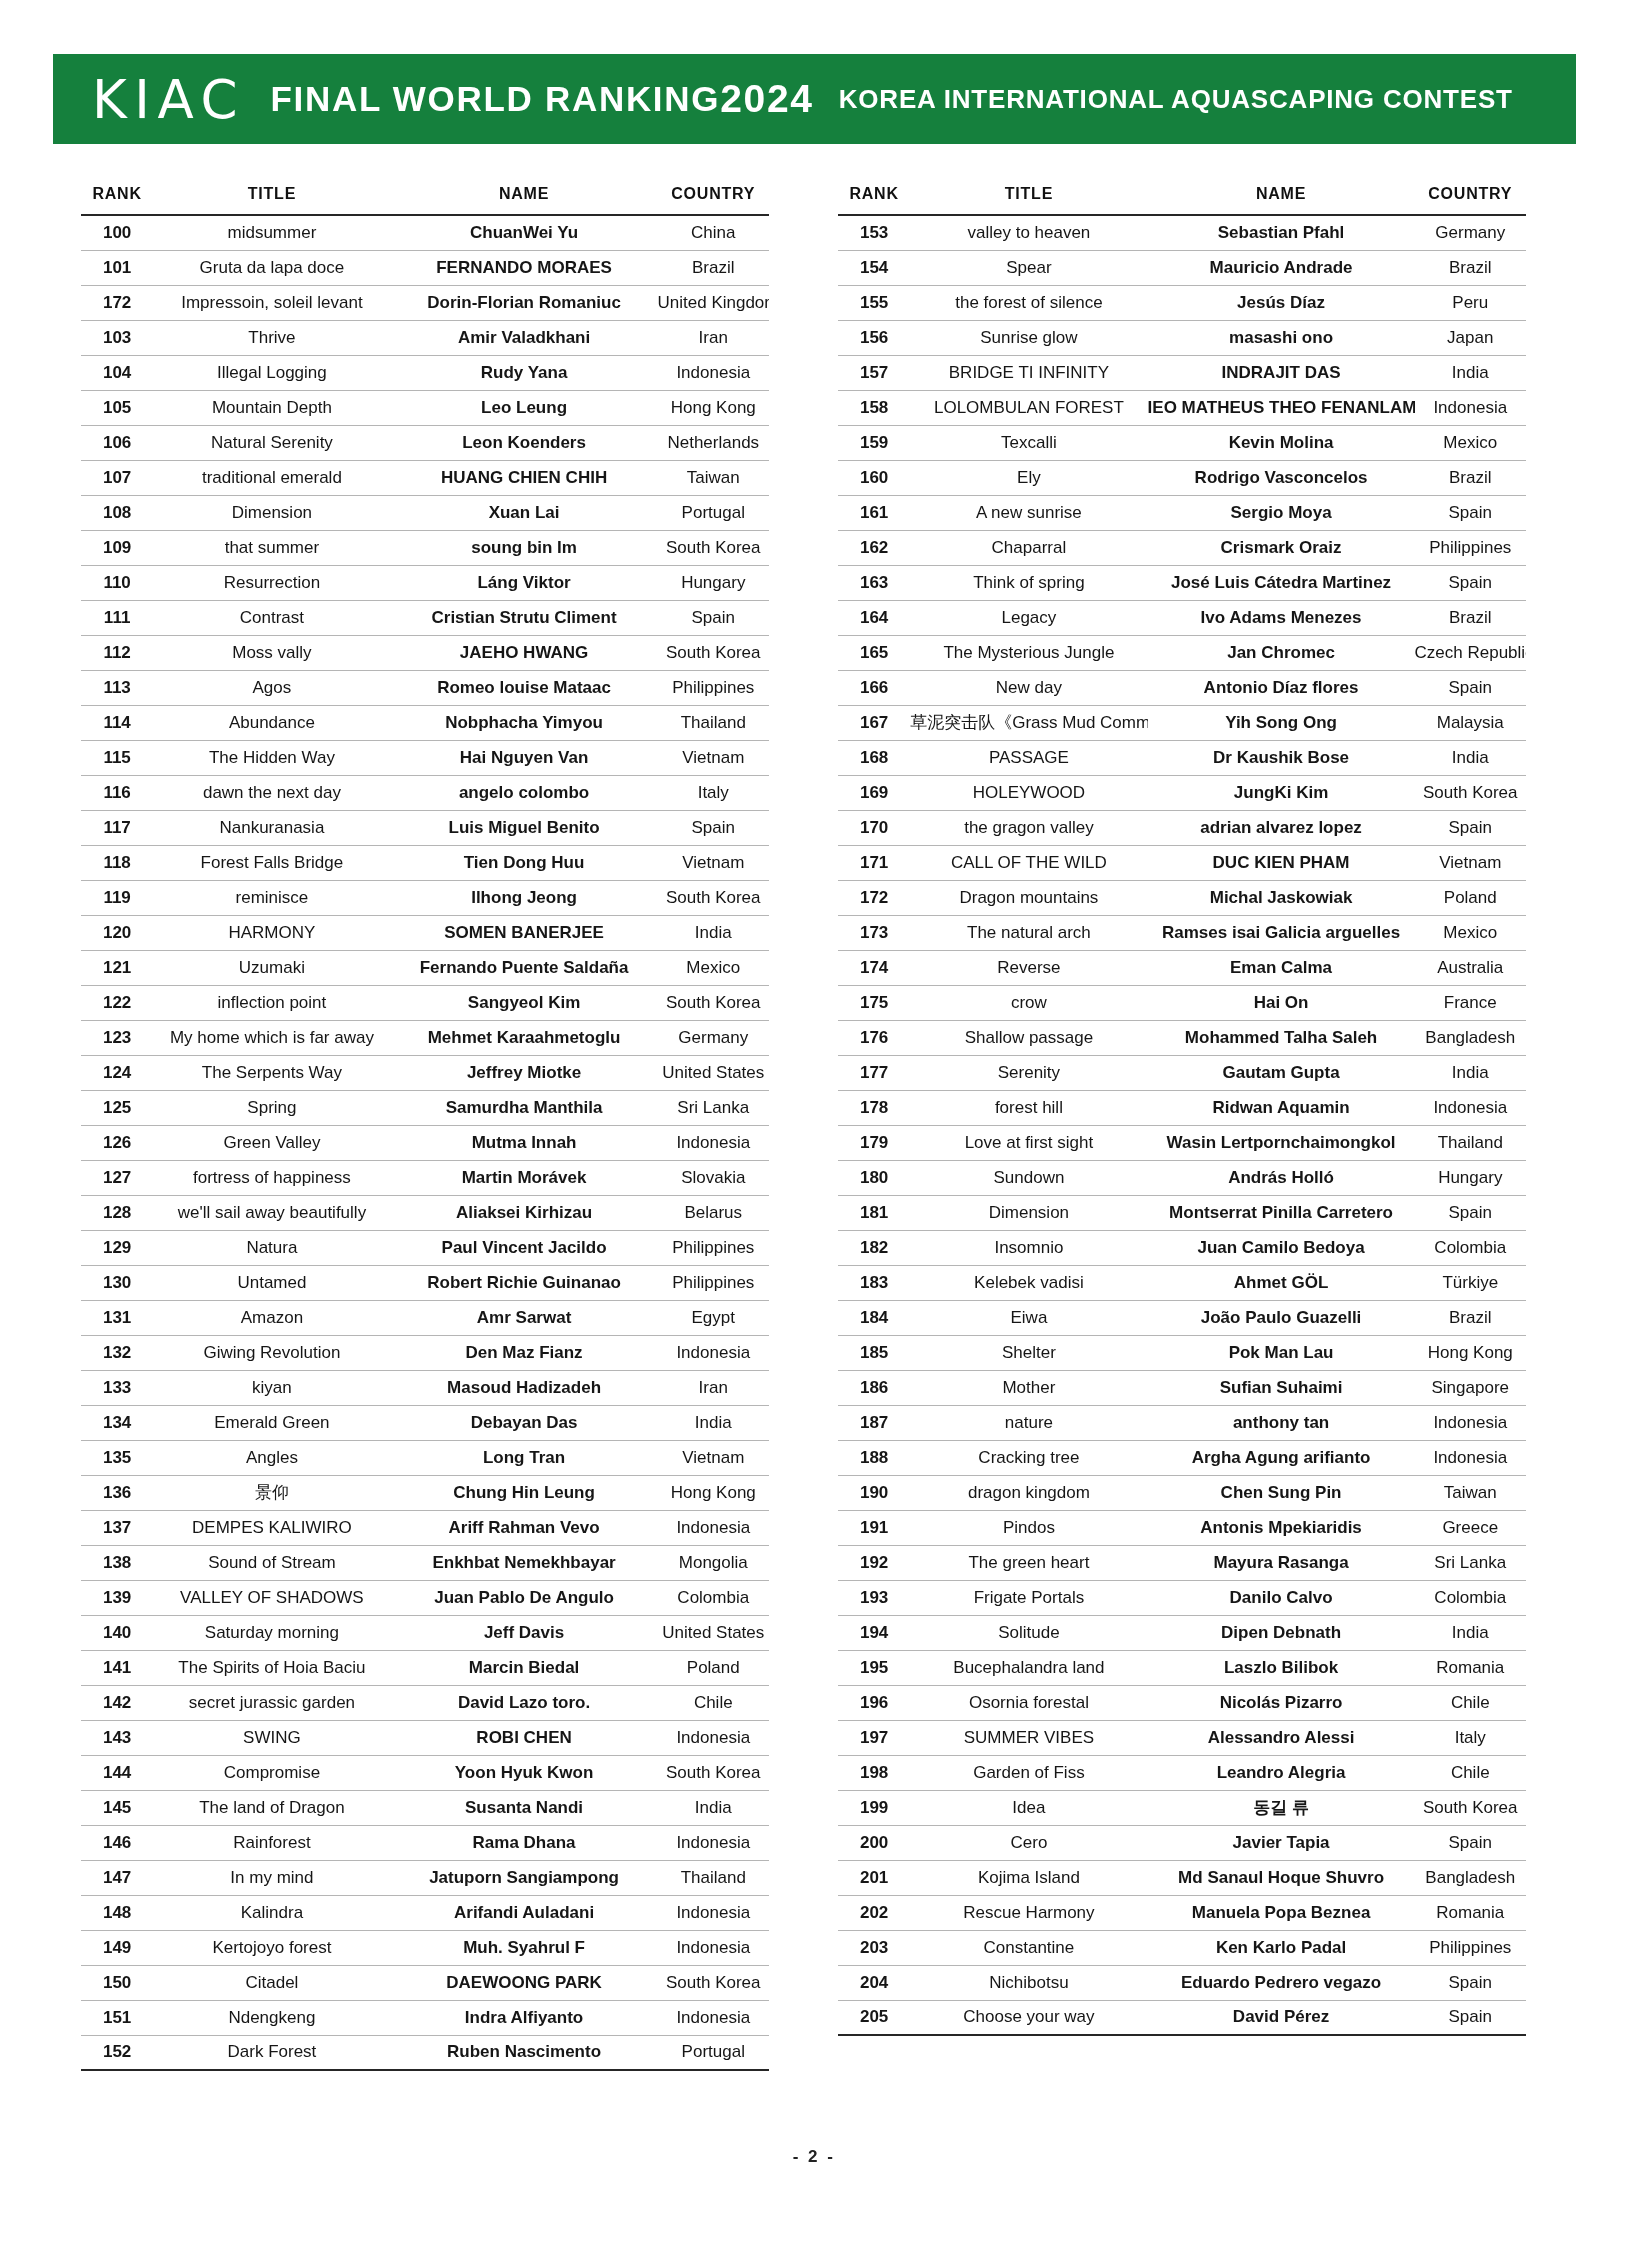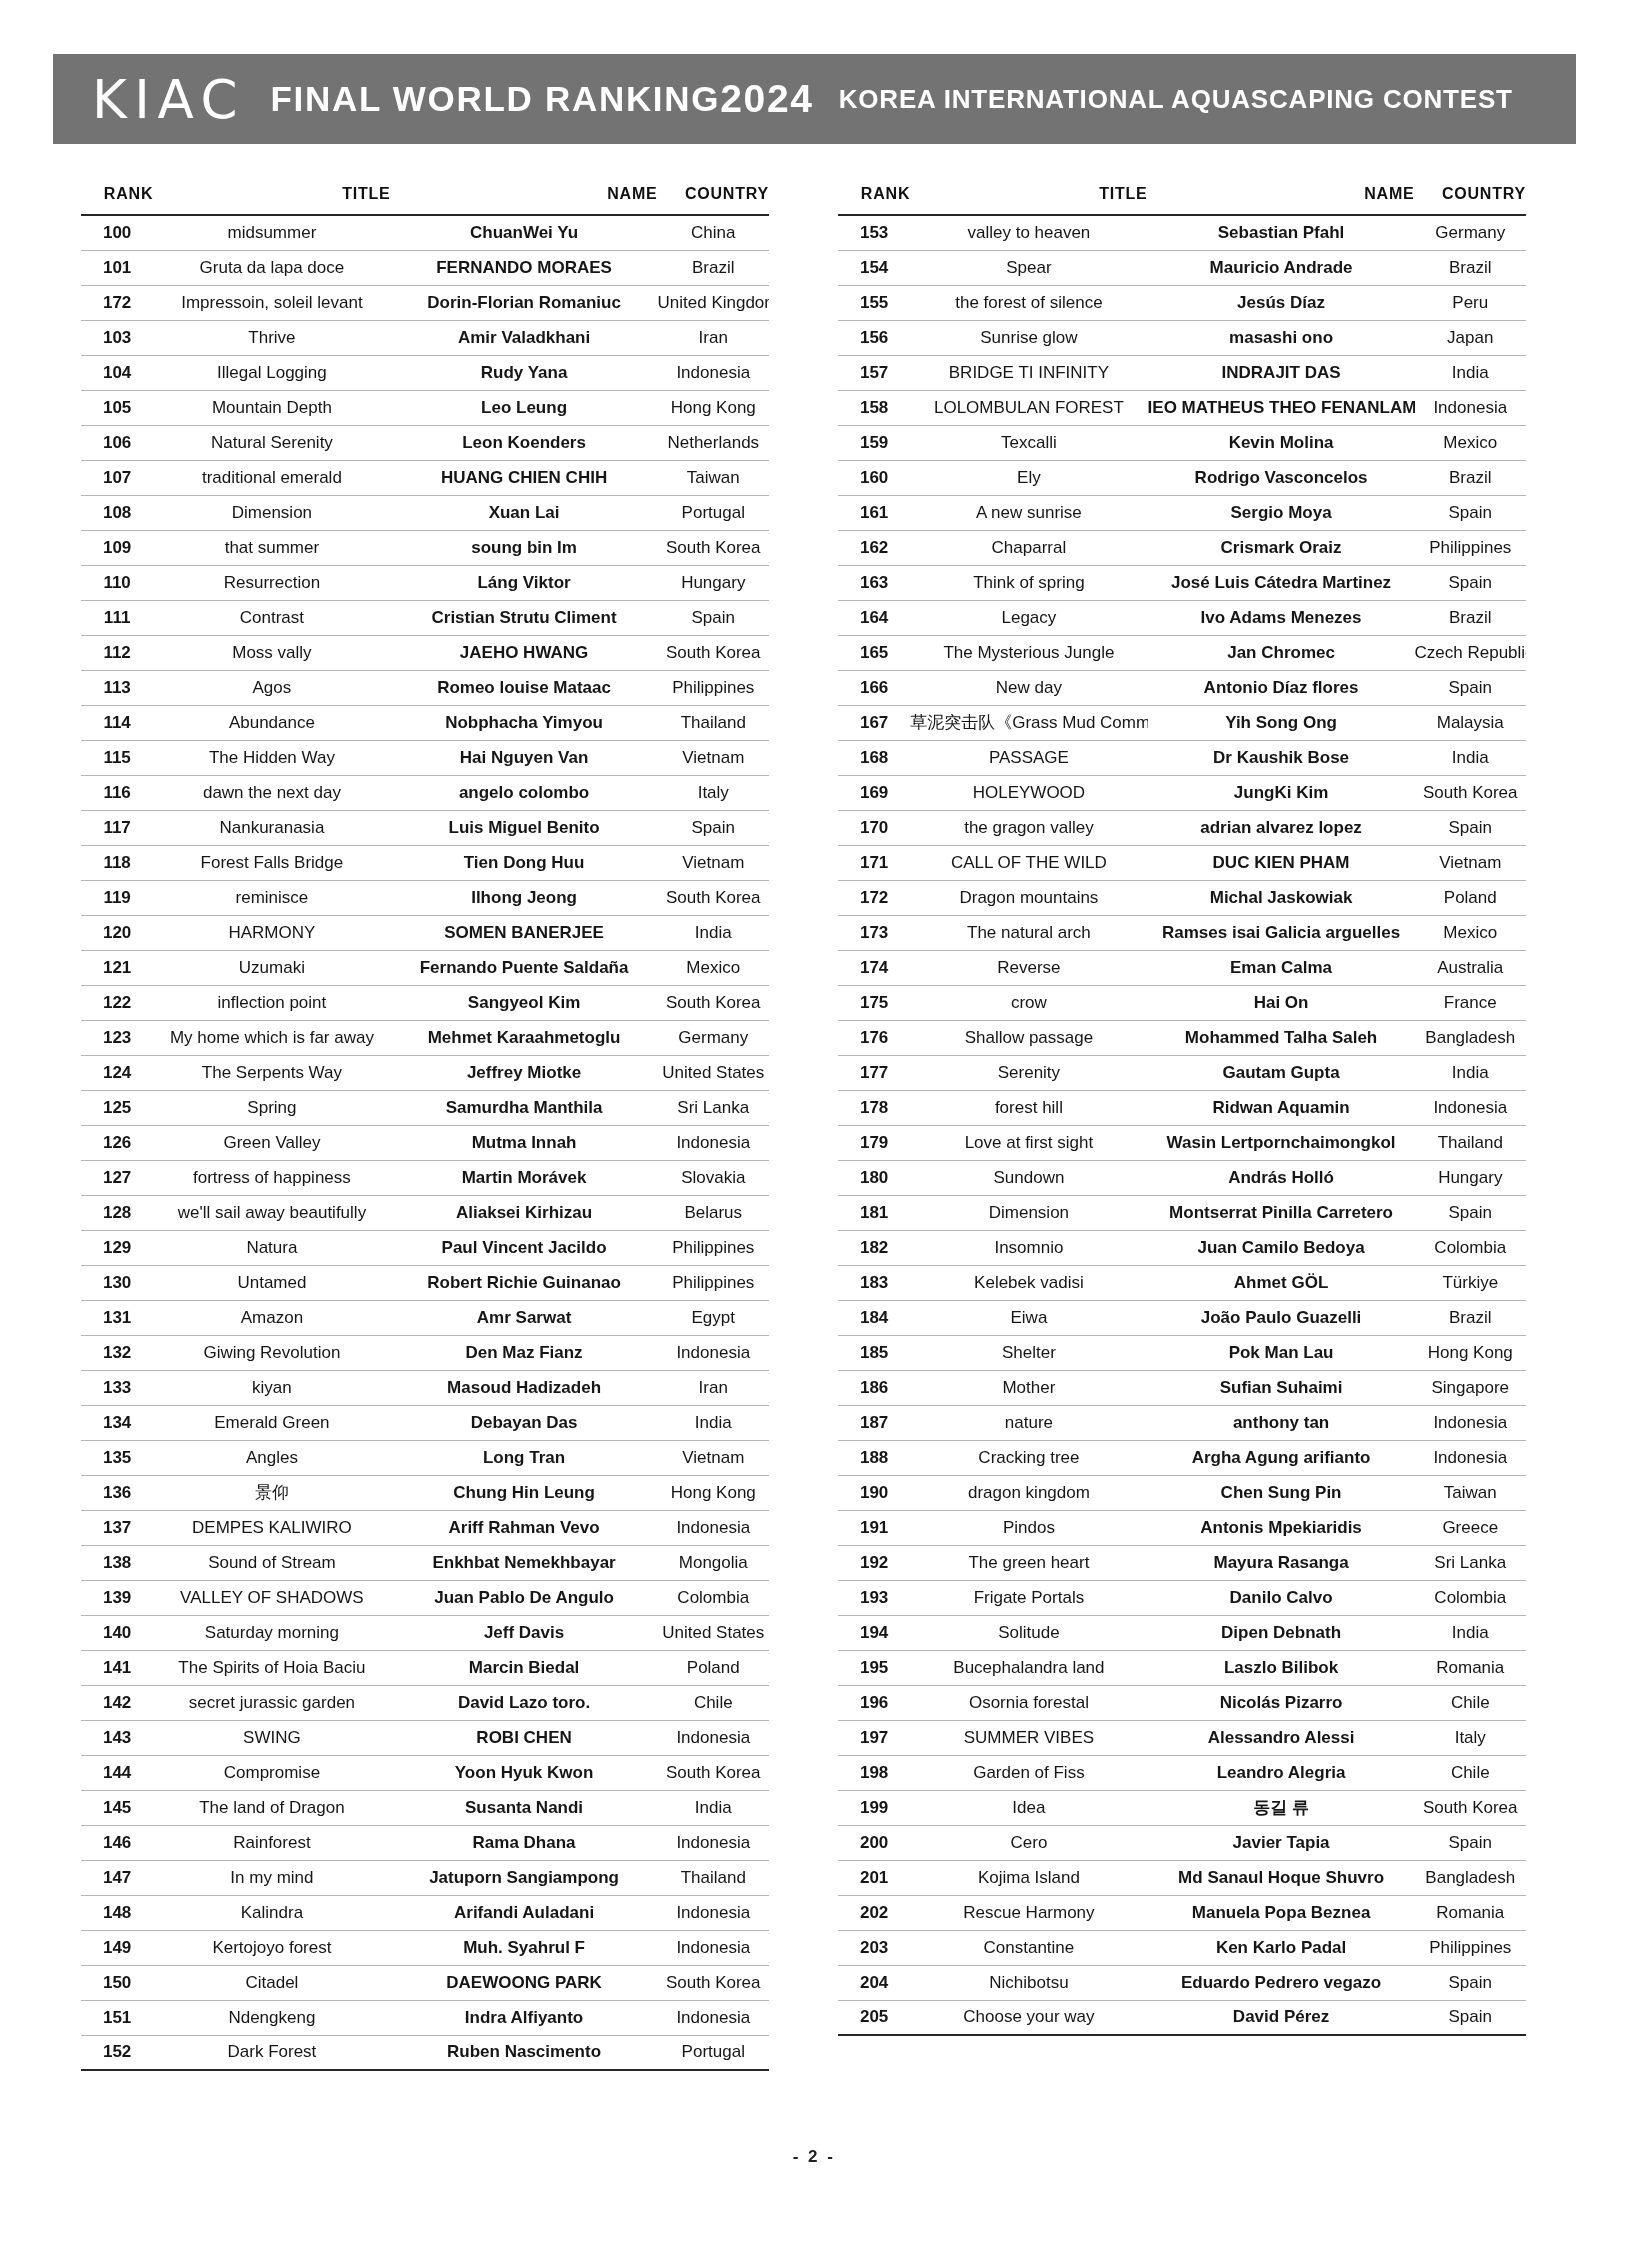--- a/index.html
+++ b/index.html
@@ -4,21 +4,21 @@
 <style>
   * { margin:0; padding:0; box-sizing:border-box; }
   html,body { background:#ffffff; }
   body {
     width:1628px; height:2261px; position:relative;
     font-family:"Liberation Sans", sans-serif;
     color:#161616;
   }
   .header-bar {
     position:absolute; left:53px; top:54px; width:1523px; height:90px;
-    background:#737373; color:#ffffff;
+    background:#15803d; color:#ffffff;
     display:flex; align-items:center;
     padding:0 85px 0 39px;
   }
   .logo {
     font-family:"DejaVu Sans", sans-serif;
     font-size:53px; font-weight:400; letter-spacing:7.6px; line-height:1;
   }
   .fwr-title {
     margin-left:25.4px; font-size:35px; font-weight:800; letter-spacing:1.7px;
     white-space:nowrap;
@@ -31,21 +31,21 @@
     white-space:nowrap;
   }
   table.rank-table {
     position:absolute; top:185px; width:688px;
     border-collapse:collapse; table-layout:fixed;
   }
   #table-left  { left:81px; }
   #table-right { left:838px; }
   .rank-table th {
     font-size:16px; font-weight:800; color:#111111; letter-spacing:0.8px;
-    text-align:right; padding:0 0 11px 0;
+    text-align:center; padding:0 0 11px 0;
     border-bottom:2.5px solid #262626;
   }
   .rank-table td {
     height:35px; text-align:center; vertical-align:middle;
     font-size:17px; color:#161616;
     border-bottom:0.8px solid #b5b5b5;
     overflow:hidden; white-space:nowrap;
     font-family:"Liberation Sans", sans-serif;
   }
   .rank-table td.c-rank, .rank-table td.c-name { font-weight:700; }

